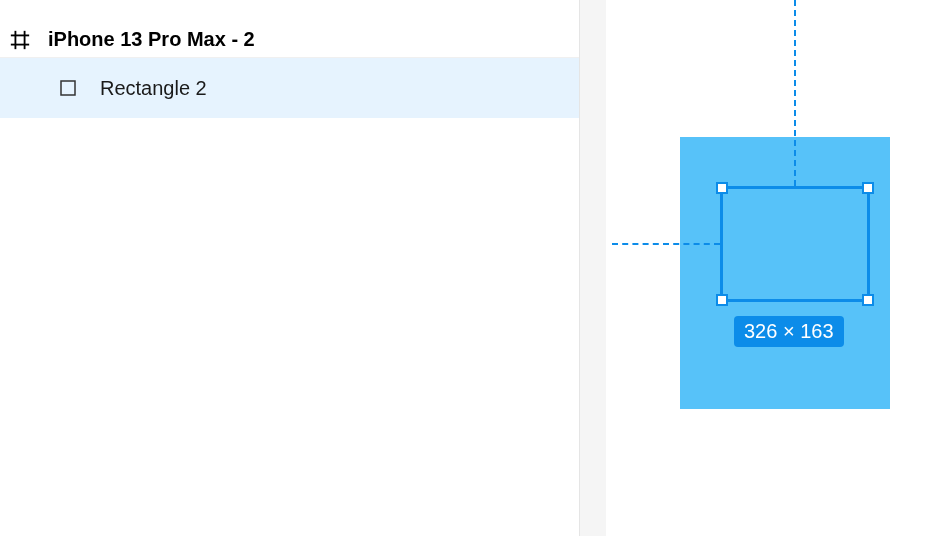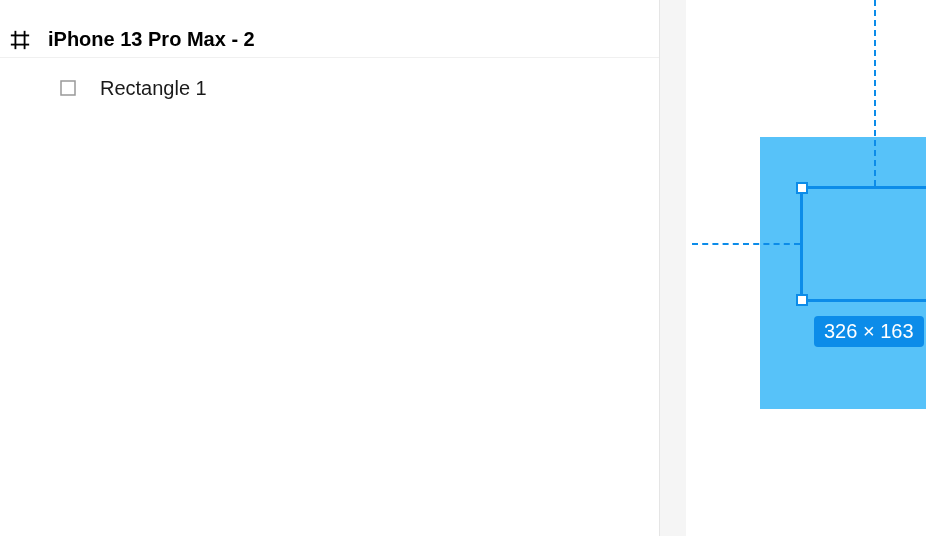--- a/index.html
+++ b/index.html
@@ -9,21 +9,21 @@
     }
     body {
       font-family: -apple-system, BlinkMacSystemFont, "Segoe UI", Helvetica, Arial, sans-serif;
       width: 926px;
       height: 536px;
       display: flex;
       overflow: hidden;
       background: #fff;
     }
     .layers-panel {
-      width: 660px;
+      width: 580px;
       height: 100%;
       border-right: 1px solid #e5e5e5;
       display: flex;
       flex-direction: column;
       padding-top: 22px;
     }
     .frame-row {
       display: flex;
       align-items: center;
       height: 36px;
@@ -146,29 +146,29 @@
       <svg width="22" height="22" viewBox="0 0 24 24" fill="none" stroke="#000" stroke-width="2">
         <line x1="7" y1="2" x2="7" y2="22"></line>
         <line x1="17" y1="2" x2="17" y2="22"></line>
         <line x1="2" y1="7" x2="22" y2="7"></line>
         <line x1="2" y1="17" x2="22" y2="17"></line>
       </svg>
     </span>
     <span class="frame-label">iPhone 13 Pro Max - 2</span>
   </div>
 
-
-  <div class="layer-row">
+  <div class="layer-row selected">
     <span class="layer-icon">
-      <svg width="16" height="16" viewBox="0 0 16 16" fill="none" stroke="#999" stroke-width="1.5">
+      <svg width="16" height="16" viewBox="0 0 16 16" fill="none" stroke="#333" stroke-width="1.5">
         <rect x="1" y="1" width="14" height="14"></rect>
       </svg>
     </span>
-    <span class="layer-label">Rectangle 1</span>
+    <span class="layer-label">Rectangle 2</span>
   </div>
+
 </div>
 
 <div class="canvas-area">
   <div class="canvas-white">
     <div class="rect1"></div>
     <div class="guide-vert"></div>
     <div class="guide-horiz"></div>
     <div class="rect2-selected">
       <div class="handle tl"></div>
       <div class="handle tr"></div>

